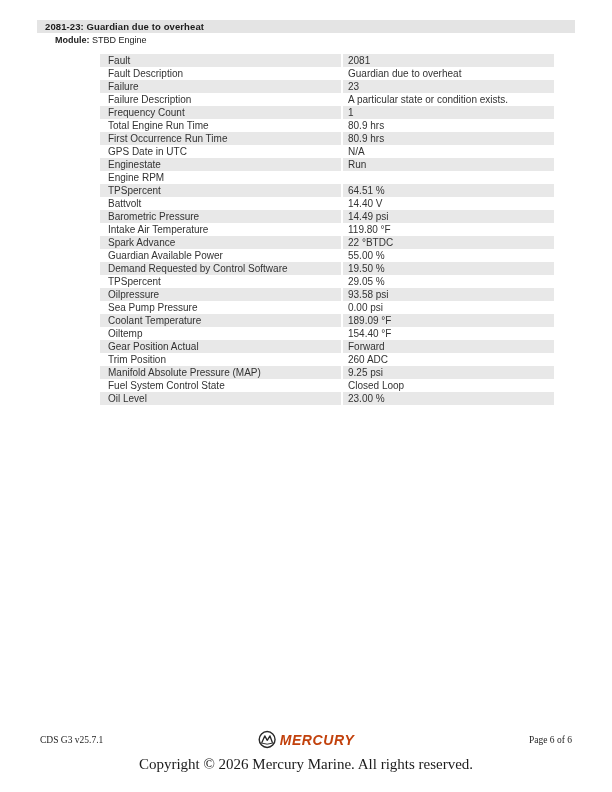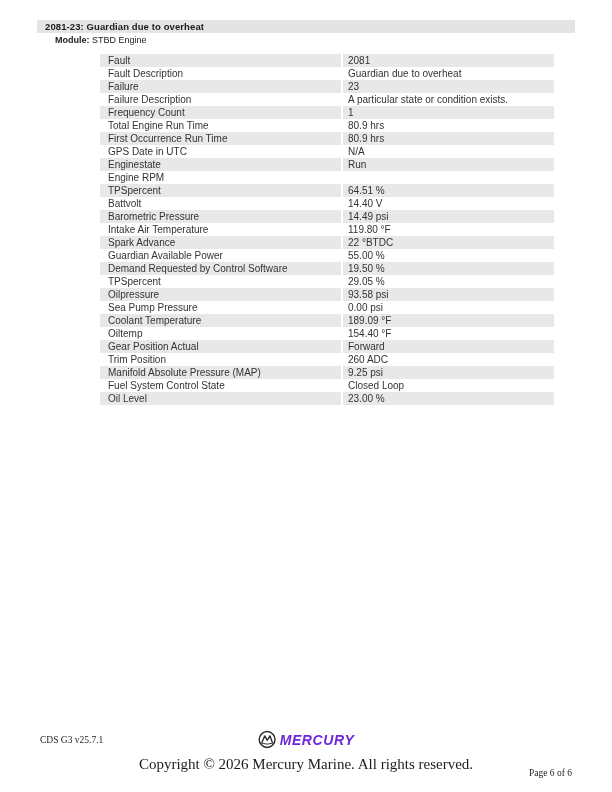--- a/index.html
+++ b/index.html
@@ -90,21 +90,20 @@
   }
   .footer-left {
     position: absolute;
     left: 40px;
     top: 5px;
   }
   .footer-right {
     position: absolute;
     right: 40px;
     top: 5px;
-    margin-top: 33px;
   }
   .brand {
     position: absolute;
     left: 50%;
     top: 0;
     transform: translateX(-50%);
     display: flex;
     align-items: center;
     gap: 3px;
   }
@@ -112,21 +111,21 @@
     width: 19px;
     height: 19px;
     display: block;
   }
   .brand-name {
     font-family: "Liberation Sans", sans-serif;
     font-weight: bold;
     font-style: italic;
     font-size: 14px;
     letter-spacing: 0.6px;
-    color: #6d28d9;
+    color: #c2410c;
   }
   .copyright {
     position: absolute;
     left: 0;
     top: 756px;
     width: 612px;
     text-align: center;
     font-family: "Liberation Serif", serif;
     font-size: 15px;
     color: #1c1c1c;

